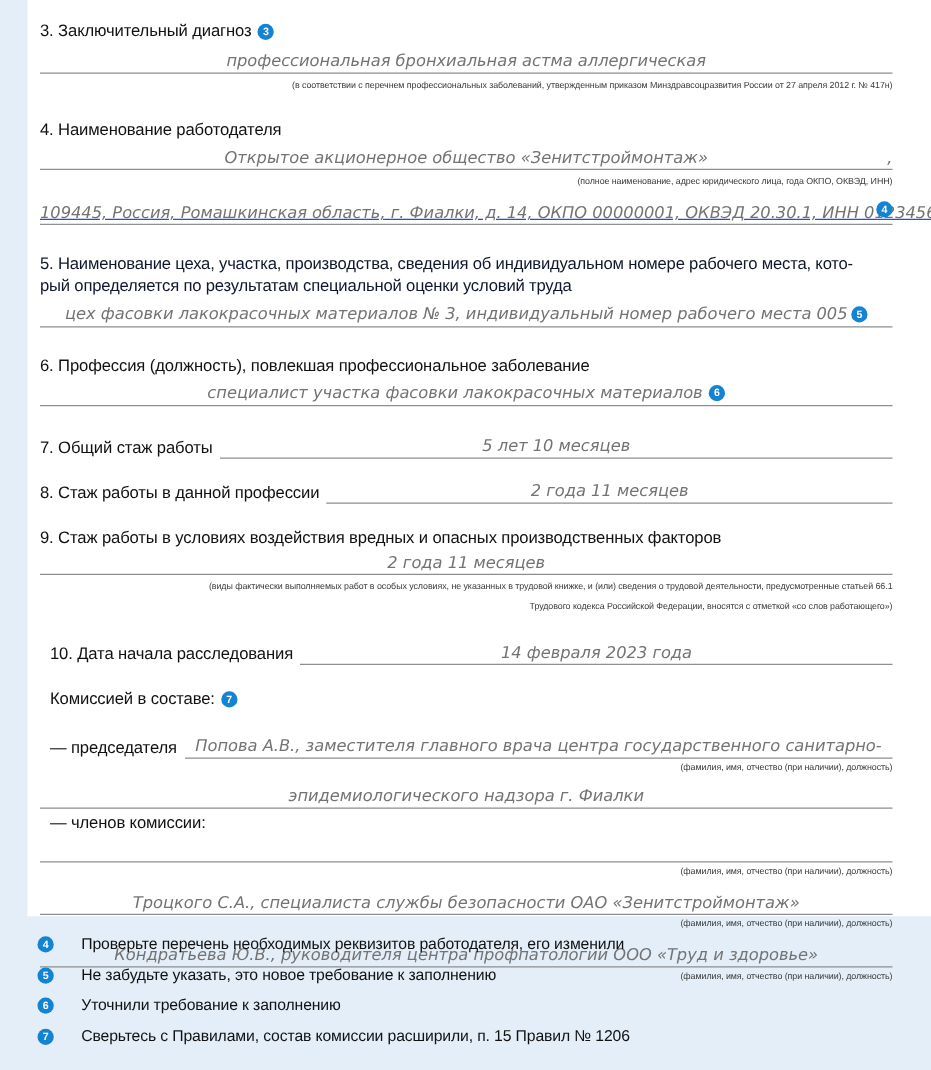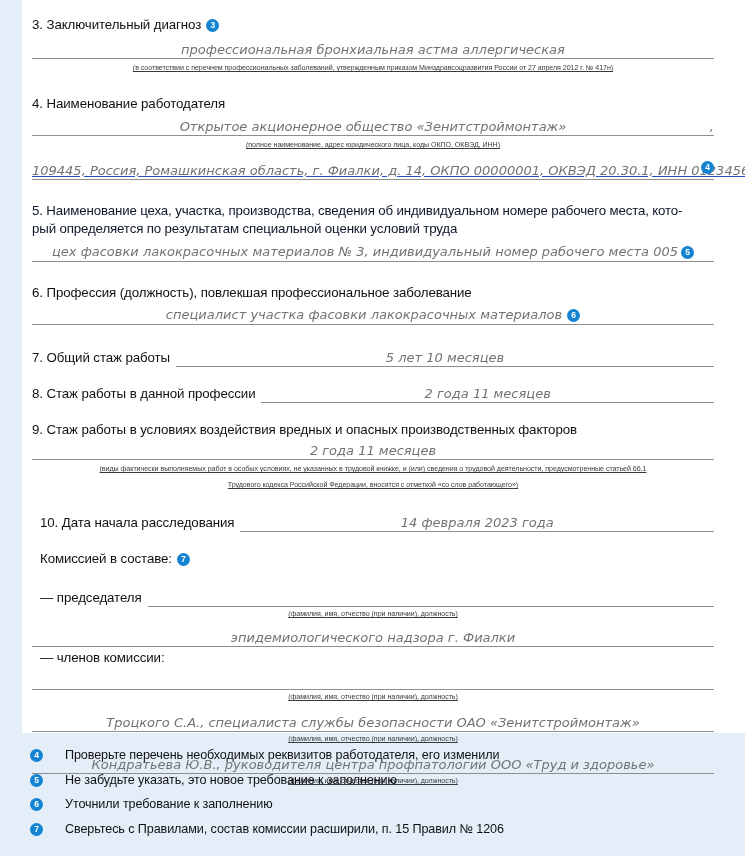--- a/index.html
+++ b/index.html
@@ -52,24 +52,23 @@
     font-family: "DejaVu Sans", sans-serif;
     font-style: italic;
     font-size: 13px;
     color: #737373;
     white-space: nowrap;
   }
 
   .caption {
     font-size: 7.1px;
     color: #3a3a3a;
-    text-align: center;
+    text-align: right;
     letter-spacing: -0.05px;
     line-height: 10px;
-    text-decoration: underline;
   }
 
   
   .line-row {
     position: relative;
     height: 20px;
   }
   .line-row .rule-line {
     position: absolute;
     left: 0;
@@ -203,21 +202,21 @@
 
     <div>
       <div class="q-label">4. Наименование работодателя</div>
       <div class="sp-4"></div>
       <div class="line-row">
         <div class="txt fill">Открытое акционерное общество «Зенитстроймонтаж»</div>
         <div class="txt fill" style="text-align:right;">,</div>
         <div class="rule-line"></div>
       </div>
       <div class="sp-4"></div>
-      <div class="caption">(полное наименование, адрес юридического лица, коды ОКПО, ОКВЭД, ИНН)</div>
+      <div class="caption">(полное наименование, адрес юридического лица, года ОКПО, ОКВЭД, ИНН)</div>
       <div class="sp-10"></div>
       <div class="line-row">
         <div class="txt left fill" style="text-decoration: underline; text-decoration-color:#2b4ec7;">109445, Россия, Ромашкинская область, г. Фиалки, д. 14, ОКПО 00000001, ОКВЭД 20.30.1, ИНН 0123456789</div>
         <div class="rule-line"></div>
       </div>
       <div style="position:relative; height:0;">
         <span class="badge" style="position:absolute; right:0; top:-19px; margin:0;">4</span>
       </div>
     </div>
 
@@ -298,20 +297,21 @@
     <div>
       <div class="q-label" style="padding-left:8px;">
         <span>Комиссией в составе:</span><span class="badge">7</span>
       </div>
 
       <div class="sp-20"></div>
 
       <div class="inline-row" style="padding-left:8px;">
         <div class="lbl q-label">— председателя</div>
         <div class="line-wrap">
+          <div class="txt fill">Попова А.В., заместителя главного врача центра государственного санитарно-</div>
           <div class="rule-line"></div>
         </div>
       </div>
       <div class="sp-2"></div>
       <div class="caption">(фамилия, имя, отчество (при наличии), должность)</div>
 
       <div class="sp-8"></div>
 
       <div class="line-row">
         <div class="txt fill">эпидемиологического надзора г. Фиалки</div>

